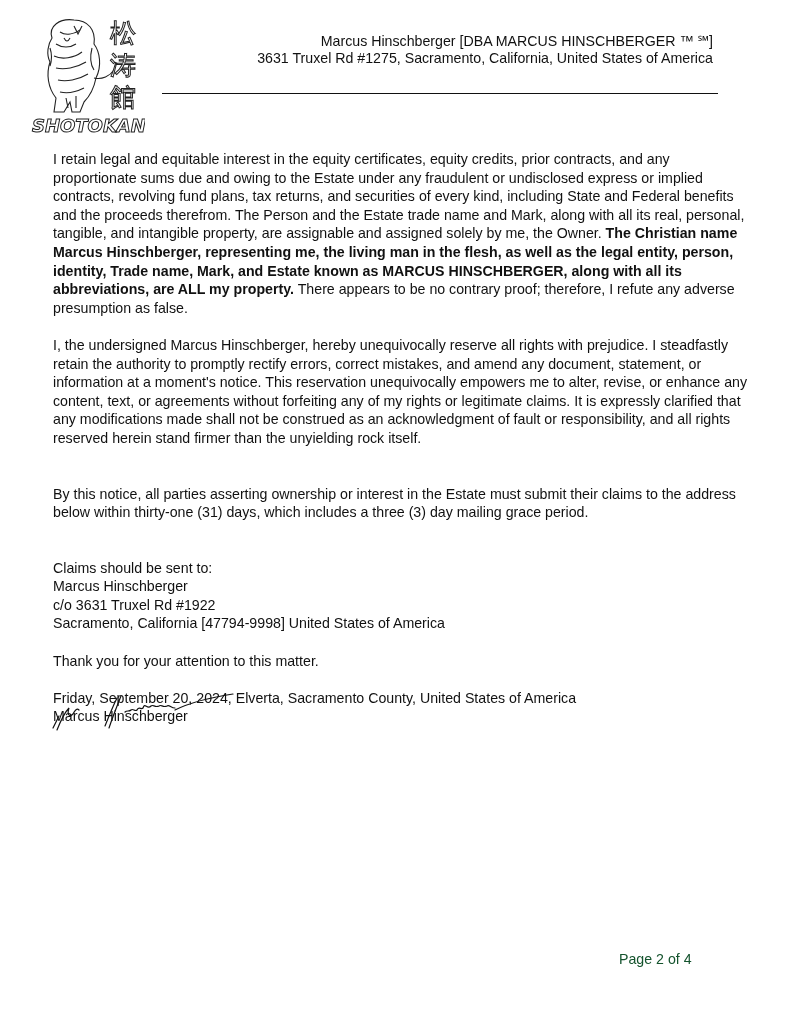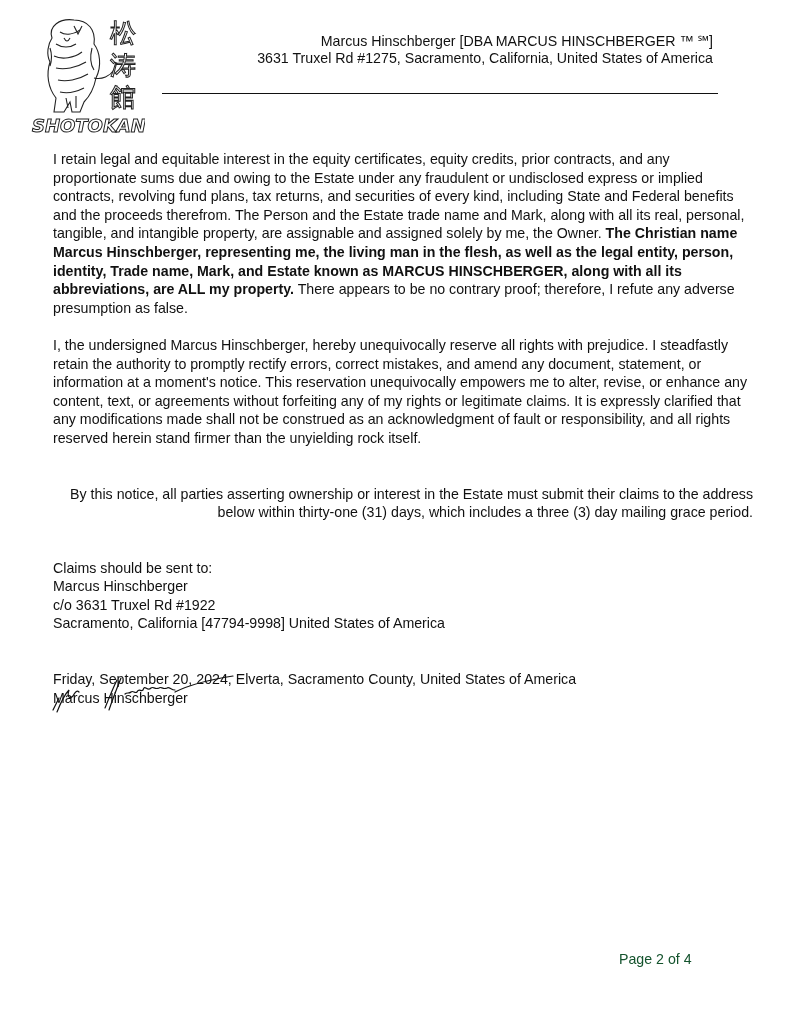--- a/index.html
+++ b/index.html
@@ -16,21 +16,21 @@
       position: absolute; left: 162px; top: 93px; width: 556px; height: 0;
       border-top: 1.5px solid #111;
     }
     .body-text {
       position: absolute; left: 53px; top: 128px; width: 700px;
       font-size: 14.2px; line-height: 18.6px; color: #111; margin-top: 22px;
     }
     .body-text p { margin: 0; }
     .para1 { margin-bottom: 18.6px !important; }
     .para2 { margin-bottom: 37px !important; }
-    .para3 { margin-bottom: 37px !important; text-align: right; }
+    .para3 { margin-bottom: 37px !important; }
     .gap { height: 18.6px; }
     b { font-weight: bold; }
     .sig-wrap { position: relative; height: 19px; }
     .sig-svg { position: absolute; left: -6px; top: -15px; width: 200px; height: 44px; }
     .page-num {
       position: absolute; left: 619px; top: 951px; font-size: 14.2px; color: #14532d;
     }
   </style>
 </head>
 <body>
@@ -75,20 +75,21 @@
     <span>I retain legal and equitable interest in the equity certificates, equity credits, prior contracts, and any proportionate sums due and owing to the Estate under any fraudulent or undisclosed express or implied contracts, revolving fund plans, tax returns, and securities of every kind, including State and Federal benefits and the proceeds therefrom. The Person and the Estate trade name and Mark, along with all its real, personal, tangible, and intangible property, are assignable and assigned solely by me, the Owner. </span><b>The Christian name Marcus Hinschberger, representing me, the living man in the flesh, as well as the legal entity, person, identity, Trade name, Mark, and Estate known as MARCUS HINSCHBERGER, along with all its abbreviations, are ALL my property.</b><span> There appears to be no contrary proof; therefore, I refute any adverse presumption as false.</span>
   </p>
   <p class="para2">I, the undersigned Marcus Hinschberger, hereby unequivocally reserve all rights with prejudice. I steadfastly retain the authority to promptly rectify errors, correct mistakes, and amend any document, statement, or information at a moment's notice. This reservation unequivocally empowers me to alter, revise, or enhance any content, text, or agreements without forfeiting any of my rights or legitimate claims. It is expressly clarified that any modifications made shall not be construed as an acknowledgment of fault or responsibility, and all rights reserved herein stand firmer than the unyielding rock itself.</p>
   <p class="para3">By this notice, all parties asserting ownership or interest in the Estate must submit their claims to the address below within thirty-one (31) days, which includes a three (3) day mailing grace period.</p>
 
   <p>Claims should be sent to:</p>
   <p>Marcus Hinschberger</p>
   <p>c/o 3631 Truxel Rd #1922</p>
   <p>Sacramento, California [47794-9998] United States of America</p>
   <div class="gap"></div>
+  <p>Thank you for your attention to this matter.</p>
   <div class="gap"></div>
   <p>Friday, September 20, 2024, Elverta, Sacramento County, United States of America</p>
   <div class="sig-wrap">
     <span>Marcus Hinschberger</span>
     <svg class="sig-svg" viewBox="0 0 200 44">
       <g fill="none" stroke="#111" stroke-width="1.2" stroke-linecap="round">
         <path d="M10 38 C14 28 18 20 22 16 C20 22 22 26 26 22 C28 18 30 16 32 18"></path>
         <path d="M6 36 L12 24"></path>
         <path d="M62 36 C66 24 70 14 74 4"></path>
         <path d="M58 34 C62 24 66 14 70 6"></path>

